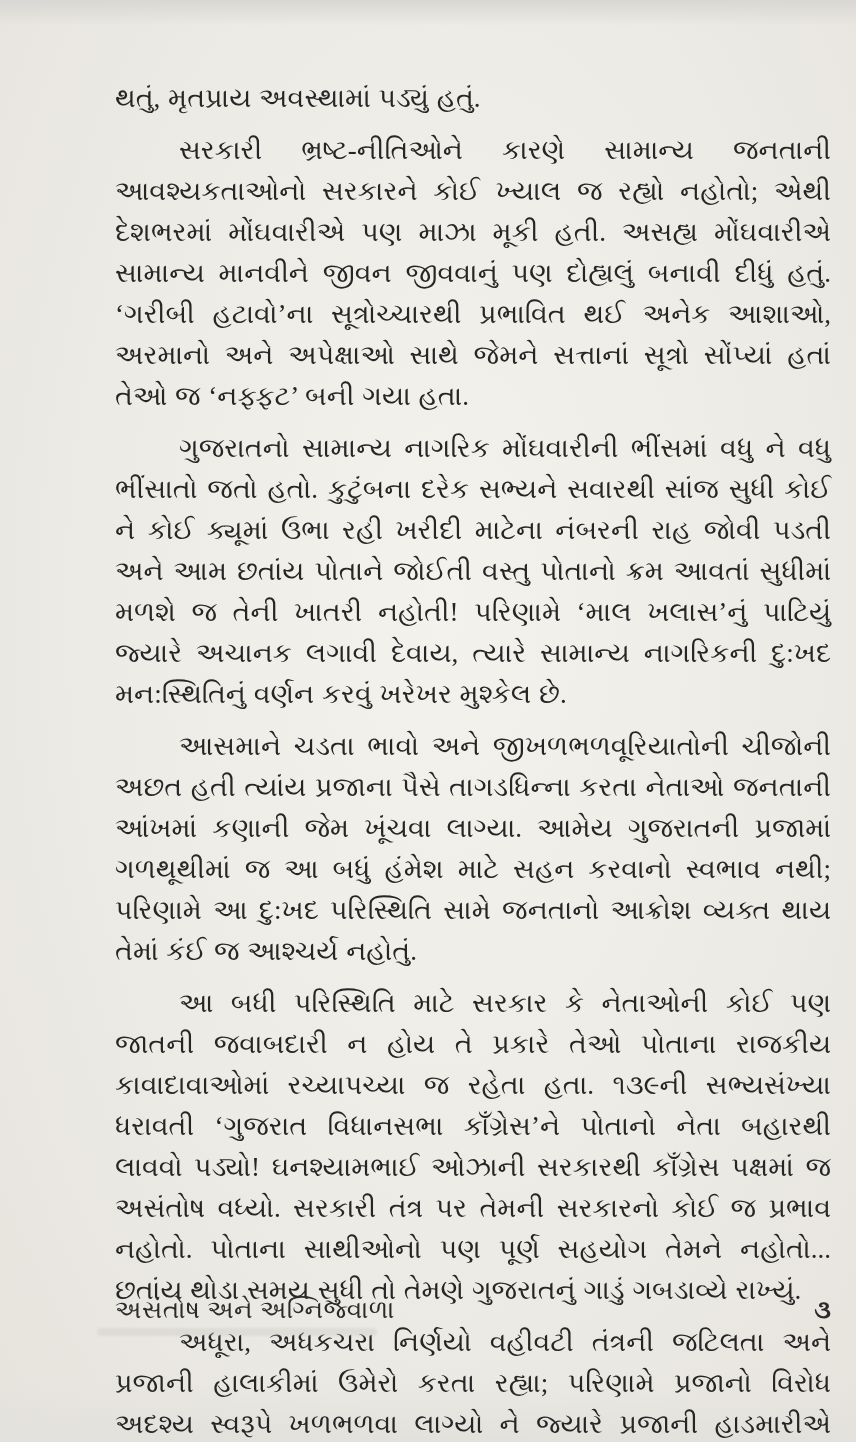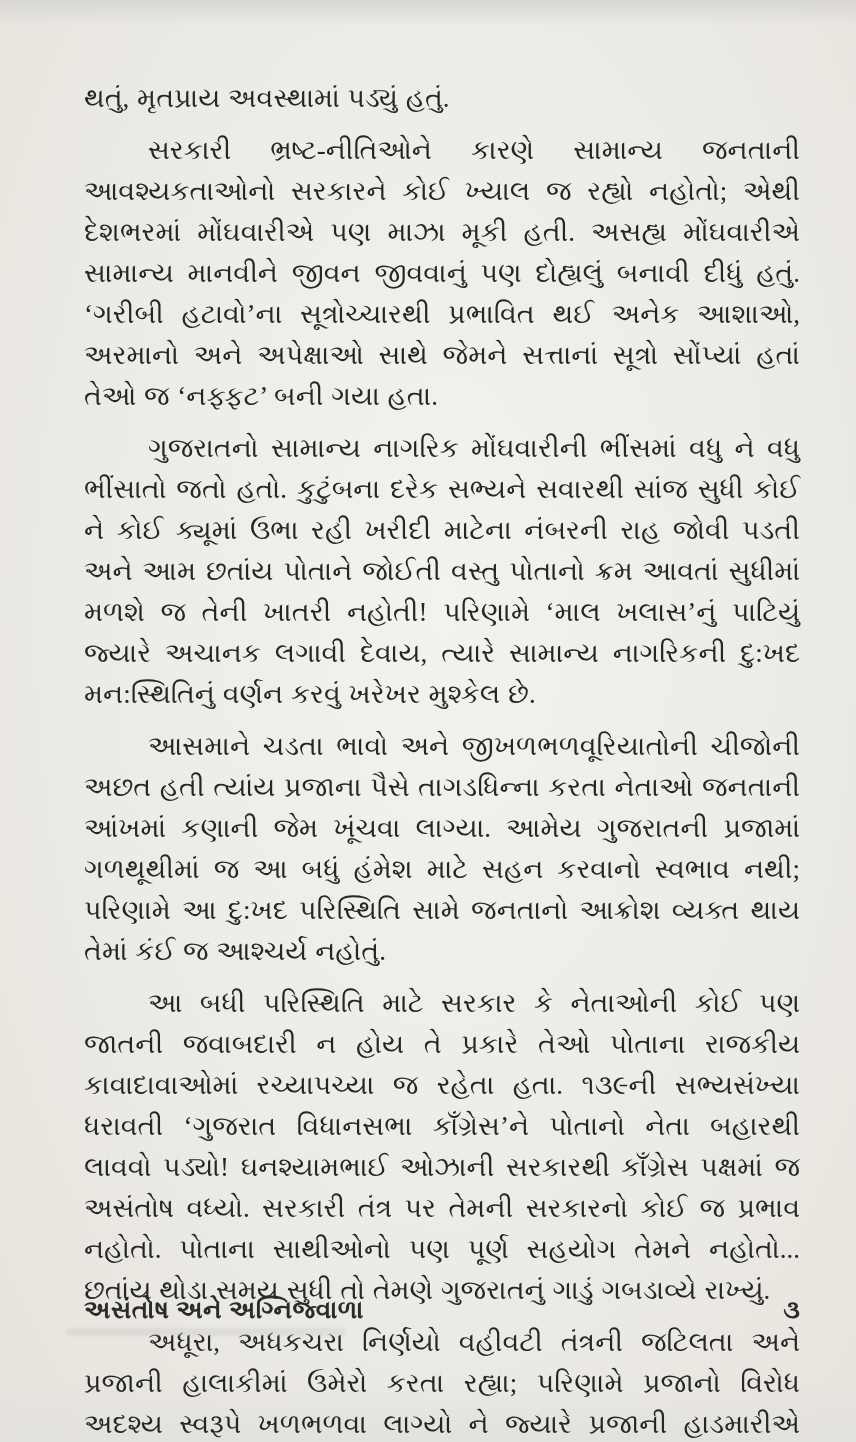--- a/index.html
+++ b/index.html
@@ -14,20 +14,21 @@
     font-family: "Liberation Serif", "DejaVu Serif", serif;
     
     background:
       linear-gradient(180deg, #d9d7d3 0px, rgba(217,215,211,0) 26px),
       linear-gradient(0deg, #e3e1dc 0px, rgba(227,225,220,0) 60px),
       radial-gradient(ellipse at 52% 42%, #f4f2ed 0%, #edebe5 55%, #e6e3dd 100%);
   }
   .page {
     position: absolute;
     inset: 0;
+    margin-left: 31px;
   }
   .page-text {
     position: absolute;
     top: 78px;
     left: 84px;
     width: 716px;
     color: #262626;
     font-size: 27px;
     line-height: 41px;
     text-align: justify;
@@ -47,21 +48,21 @@
     position: absolute;
     left: 84px;
     width: 716px;
     top: 1296px;
     display: flex;
     justify-content: space-between;
     align-items: baseline;
     color: #2b2b2b;
   }
   .footer-title {
-    font-weight: bold;
+    font-weight: normal;
     font-size: 25px;
     letter-spacing: 0.5px;
   }
   .footer-page-number {
     font-size: 25px;
     font-weight: bold;
   }
   
   .bleed-through {
     position: absolute;

